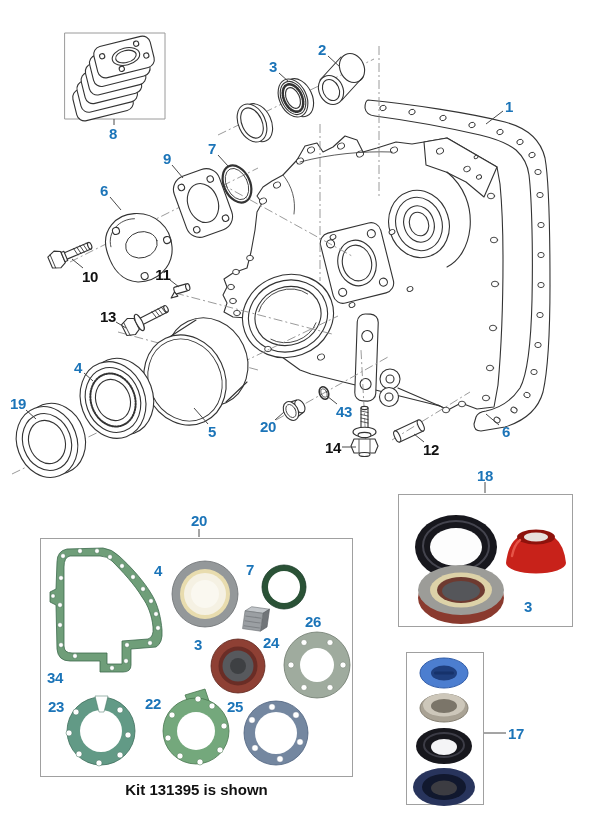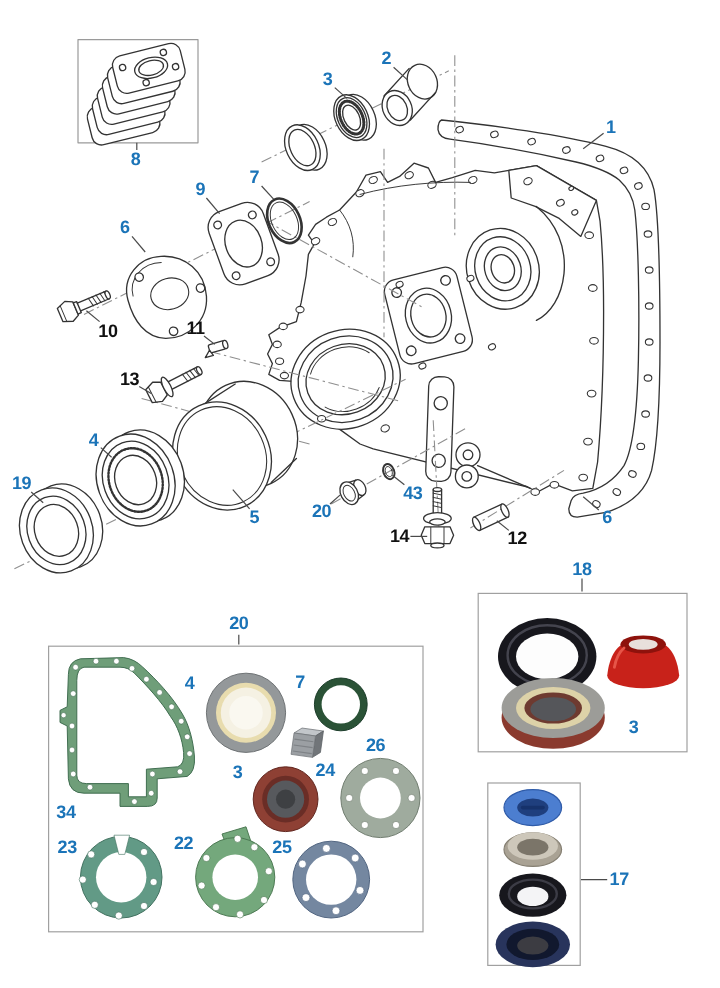--- a/index.html
+++ b/index.html
@@ -533,14 +533,15 @@
 <span class="co link" style="left:158px;top:570px">4</span>
 <span class="co link" style="left:250px;top:569px">7</span>
 <span class="co link" style="left:313px;top:621px">26</span>
 <span class="co link" style="left:198px;top:644px">3</span>
 <span class="co link" style="left:271px;top:642px">24</span>
 <span class="co link" style="left:55px;top:677px">34</span>
 <span class="co link" style="left:56px;top:706px">23</span>
 <span class="co link" style="left:153px;top:703px">22</span>
 <span class="co link" style="left:235px;top:706px">25</span>
 
+<div id="caption">Kit 131395 is shown</div>
 
 </div>
 
 </body></html>

